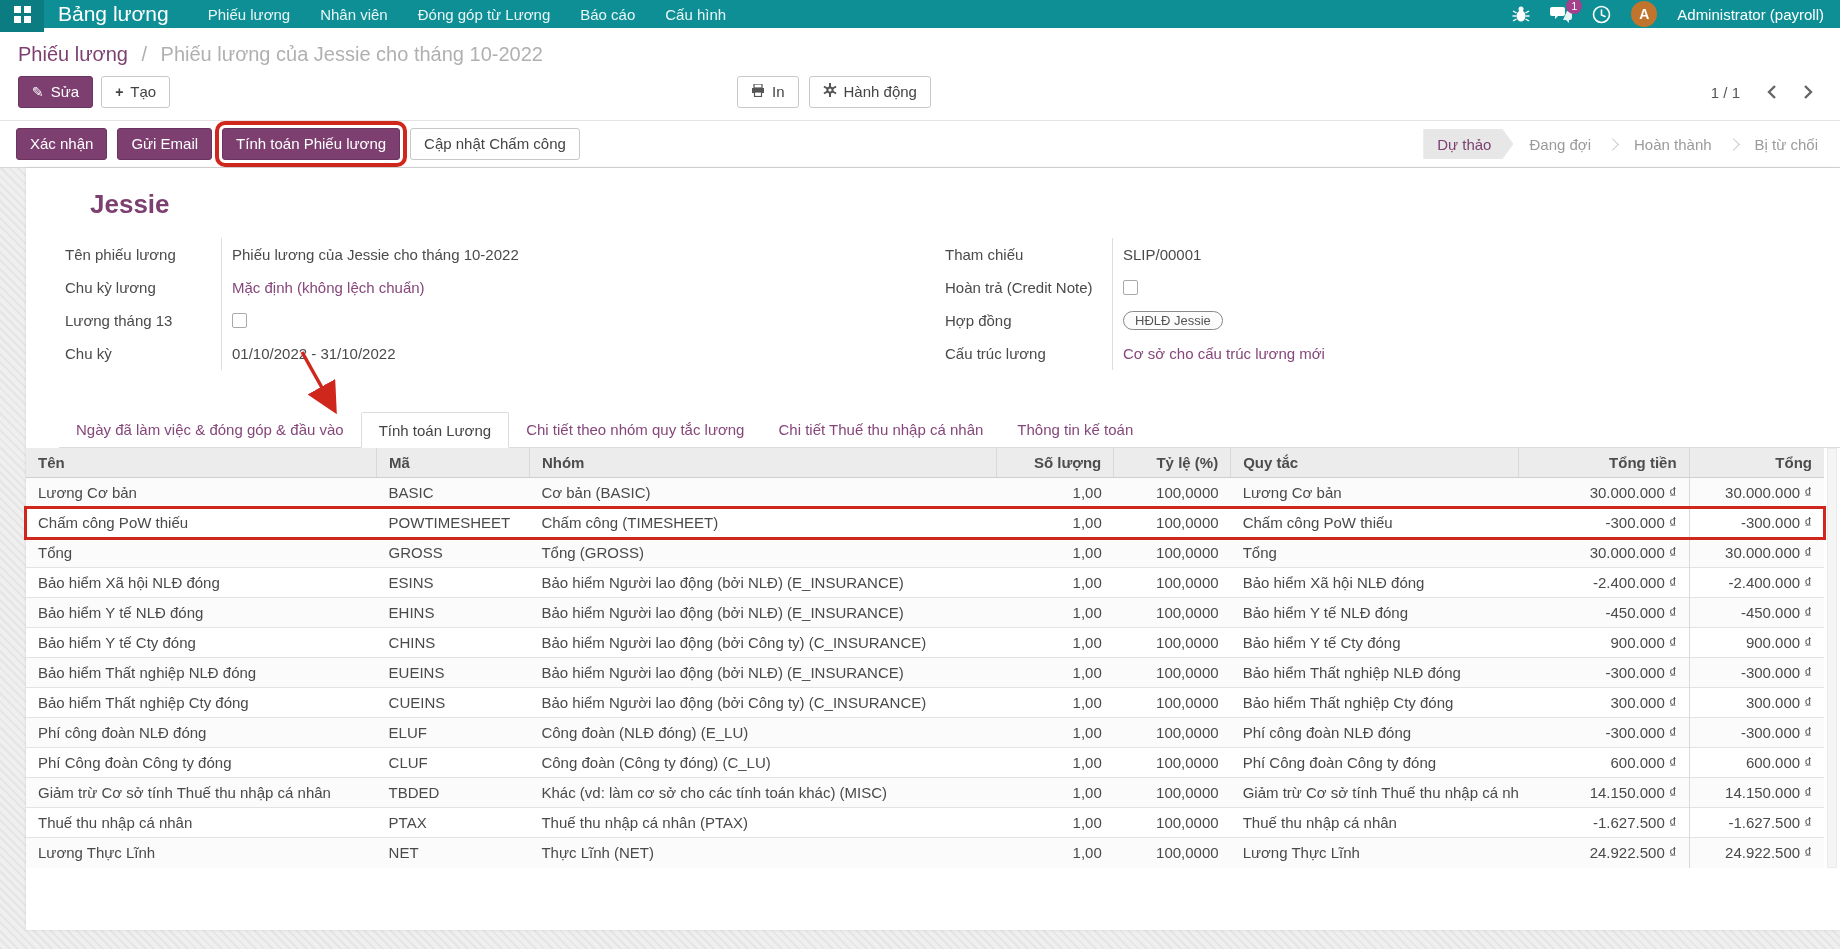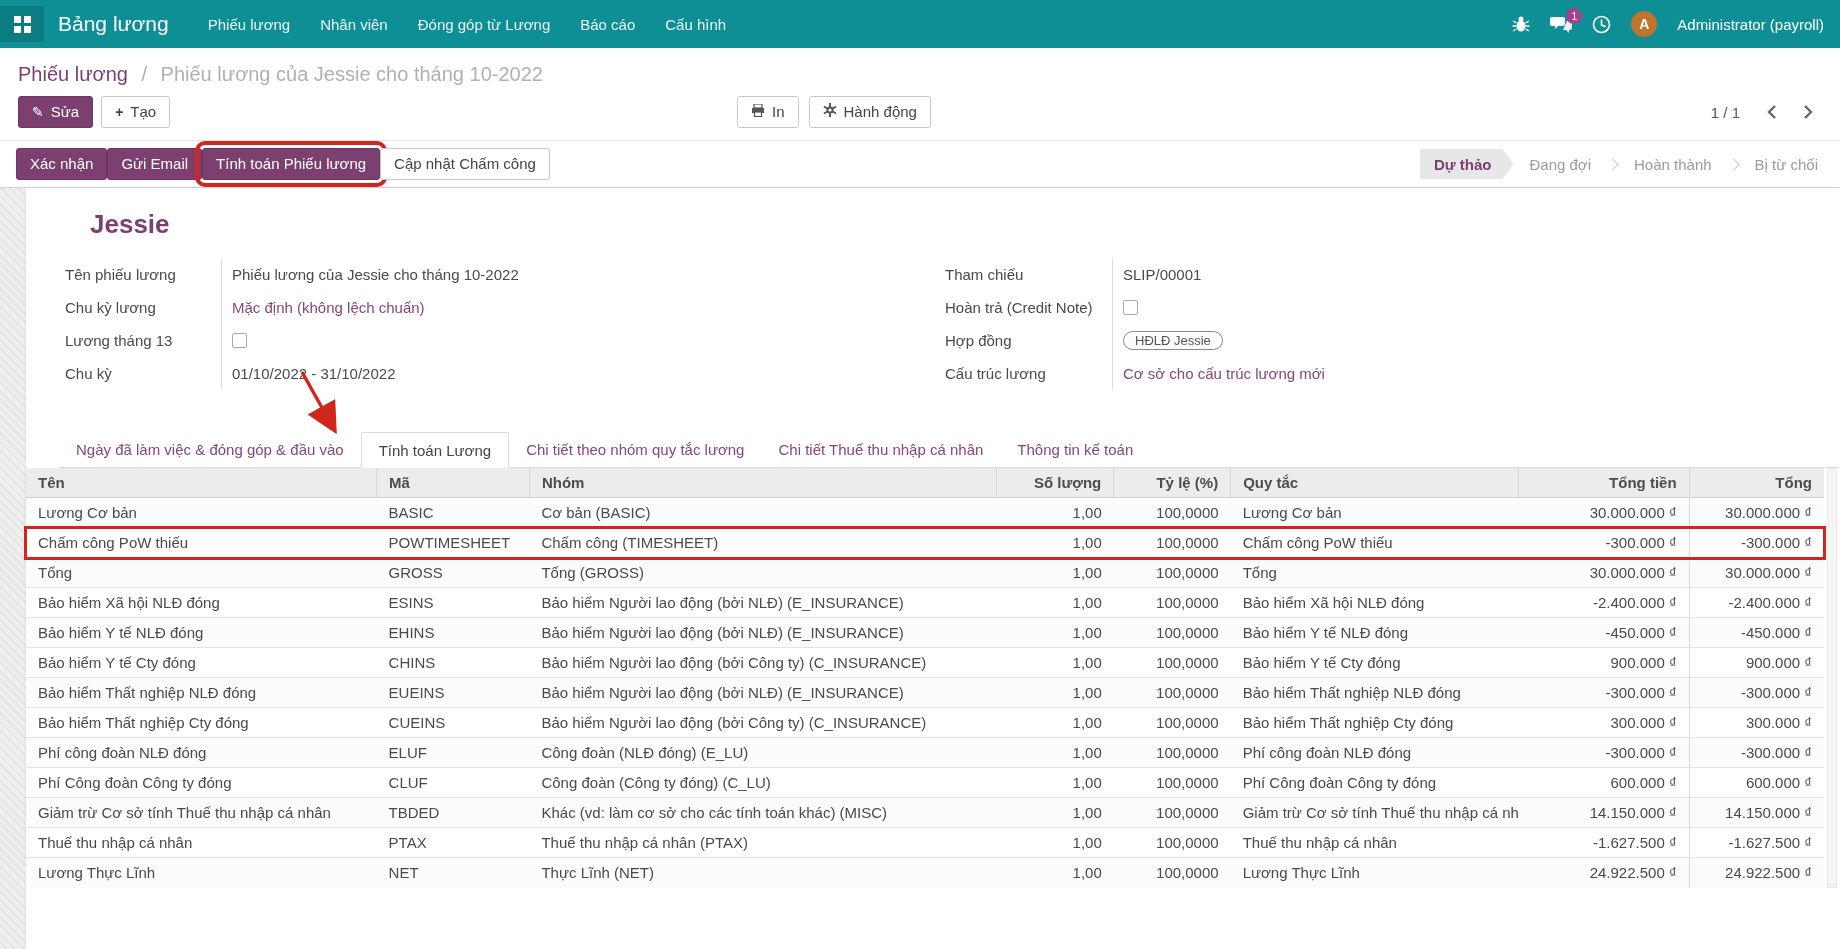--- a/index.html
+++ b/index.html
@@ -6,21 +6,21 @@
     --navbar-teal:#0e8f95; --navbar-teal-dark:#0b7d82; --primary-purple:#7c3f70;
     --link-purple:#86467a; --annotation-red:#d0271d; --badge-magenta:#a4418c; --avatar-orange:#c0742c;
   }
   *{box-sizing:border-box;}
   html,body{margin:0;padding:0;}
   body{
     width:1840px;height:949px;overflow:hidden;position:relative;background:#fff;
     font-family:"Liberation Sans","DejaVu Sans",sans-serif;color:#4a4a4a;font-size:15px;
   }
   
-  .navbar{height:48px;background:var(--navbar-teal);display:flex;align-items:center;color:#fff;}
+  .navbar{height:28px;background:var(--navbar-teal);display:flex;align-items:center;color:#fff;}
   .apps-btn{width:44px;height:36px;background:var(--navbar-teal-dark);display:flex;align-items:center;justify-content:center;cursor:pointer;}
   .apps-grid{display:grid;grid-template-columns:7px 7px;grid-template-rows:7px 7px;gap:3px;}
   .apps-grid span{background:#fff;}
   .brand{font-size:21px;font-weight:500;padding:0 24px 0 14px;white-space:nowrap;}
   .nav-item{font-size:15px;padding:9px 15px;color:#e8f6f6;cursor:pointer;white-space:nowrap;}
   .nav-right{margin-left:auto;display:flex;align-items:center;gap:20px;padding-right:16px;}
   .nav-ico{position:relative;display:flex;align-items:center;}
   .nav-ico svg{display:block;}
   .msg-badge{position:absolute;top:-7px;right:-10px;background:var(--badge-magenta);color:#fff;font-size:11px;
     min-width:16px;height:16px;border-radius:8px;display:flex;align-items:center;justify-content:center;padding:0 4px;}
@@ -38,25 +38,25 @@
   .btn-primary{background:var(--primary-purple);border-color:#6c3561;color:#fff;}
   .btn-secondary{background:#fff;border-color:#c9c9c9;color:#444;}
   .btn .bi{font-size:14px;}
   .center-group{position:absolute;left:737px;top:10px;display:flex;gap:10px;border-radius:7px;}
   .pager{margin-left:auto;display:flex;align-items:center;gap:26px;color:#555;}
   .pager-chevron{color:#666;cursor:pointer;display:flex;}
   .left-group{display:flex;gap:8px;}
   
   .statusbar{display:flex;align-items:center;border-top:1px solid #e4e4e4;border-bottom:1px solid #d6d6d6;
     padding:7px 6px 7px 16px;background:#fff;}
-  .wf-buttons{display:flex;align-items:center;}
+  .wf-buttons{display:flex;gap:10px;align-items:center;}
   .red-outline{outline:4px solid var(--annotation-red);outline-offset:3px;}
   .status-steps{margin-left:auto;display:flex;align-items:stretch;height:30px;}
   .step{display:flex;align-items:center;padding:0 16px;color:#9b9b9b;font-size:15px;cursor:pointer;white-space:nowrap;}
-  .step.active{background:#e7e7e7;color:var(--primary-purple);font-weight:700;padding:0 22px 0 14px;
+  .step.active{background:#e7e7e7;color:var(--primary-purple);font-weight:400;padding:0 22px 0 14px;
     clip-path:polygon(0 0,calc(100% - 11px) 0,100% 50%,calc(100% - 11px) 100%,0 100%);}
   .step-sep{width:9px;height:9px;border-top:1px solid #c8c8c8;border-right:1px solid #c8c8c8;
     transform:rotate(45deg);align-self:center;margin:0 1px;}
   
   .content{height:781px;background:#efefef;
     background-image:repeating-linear-gradient(45deg,rgba(0,0,0,0.045) 0 2px,transparent 2px 6px);}
   .sheet{margin-left:26px;height:762px;background:#fff;position:relative;box-shadow:0 0 3px rgba(0,0,0,0.1);}
   .record-title{margin:0;padding:16px 0 0 64px;font-size:26px;line-height:40px;font-weight:700;color:var(--primary-purple);}
   
   .form-grid{display:grid;grid-template-columns:880px 1fr;margin:14px 0 0 39px;}

